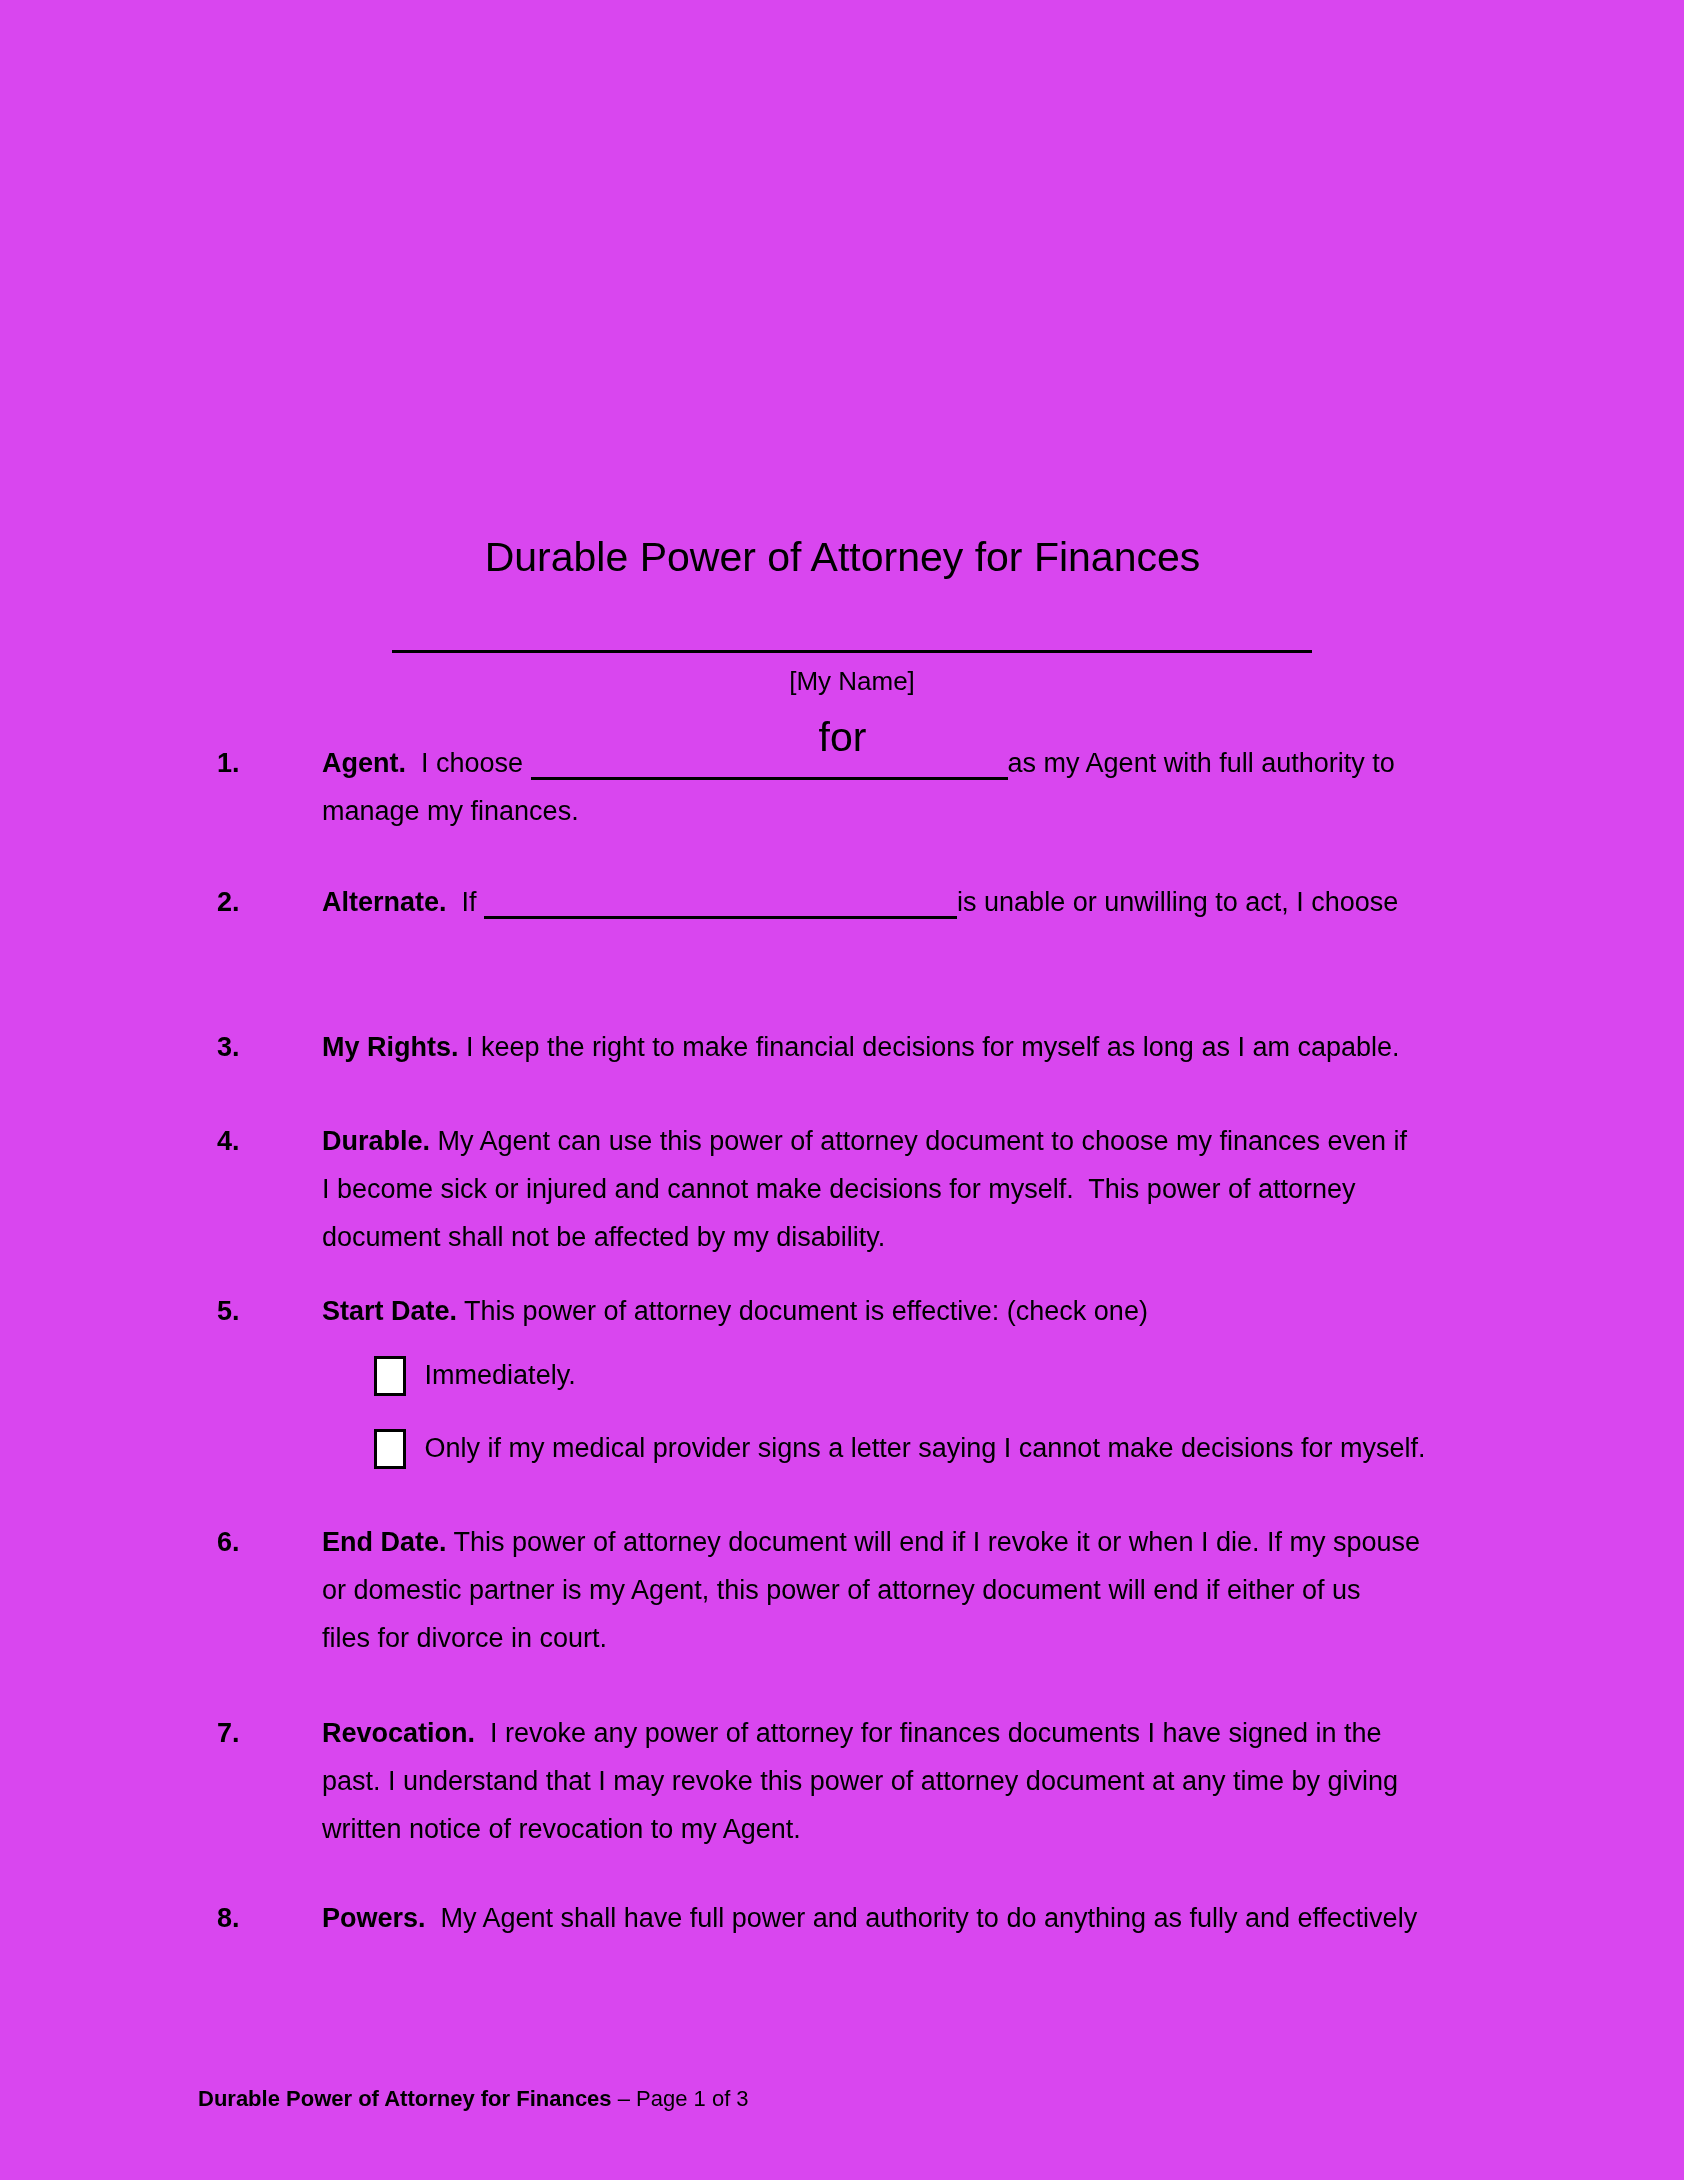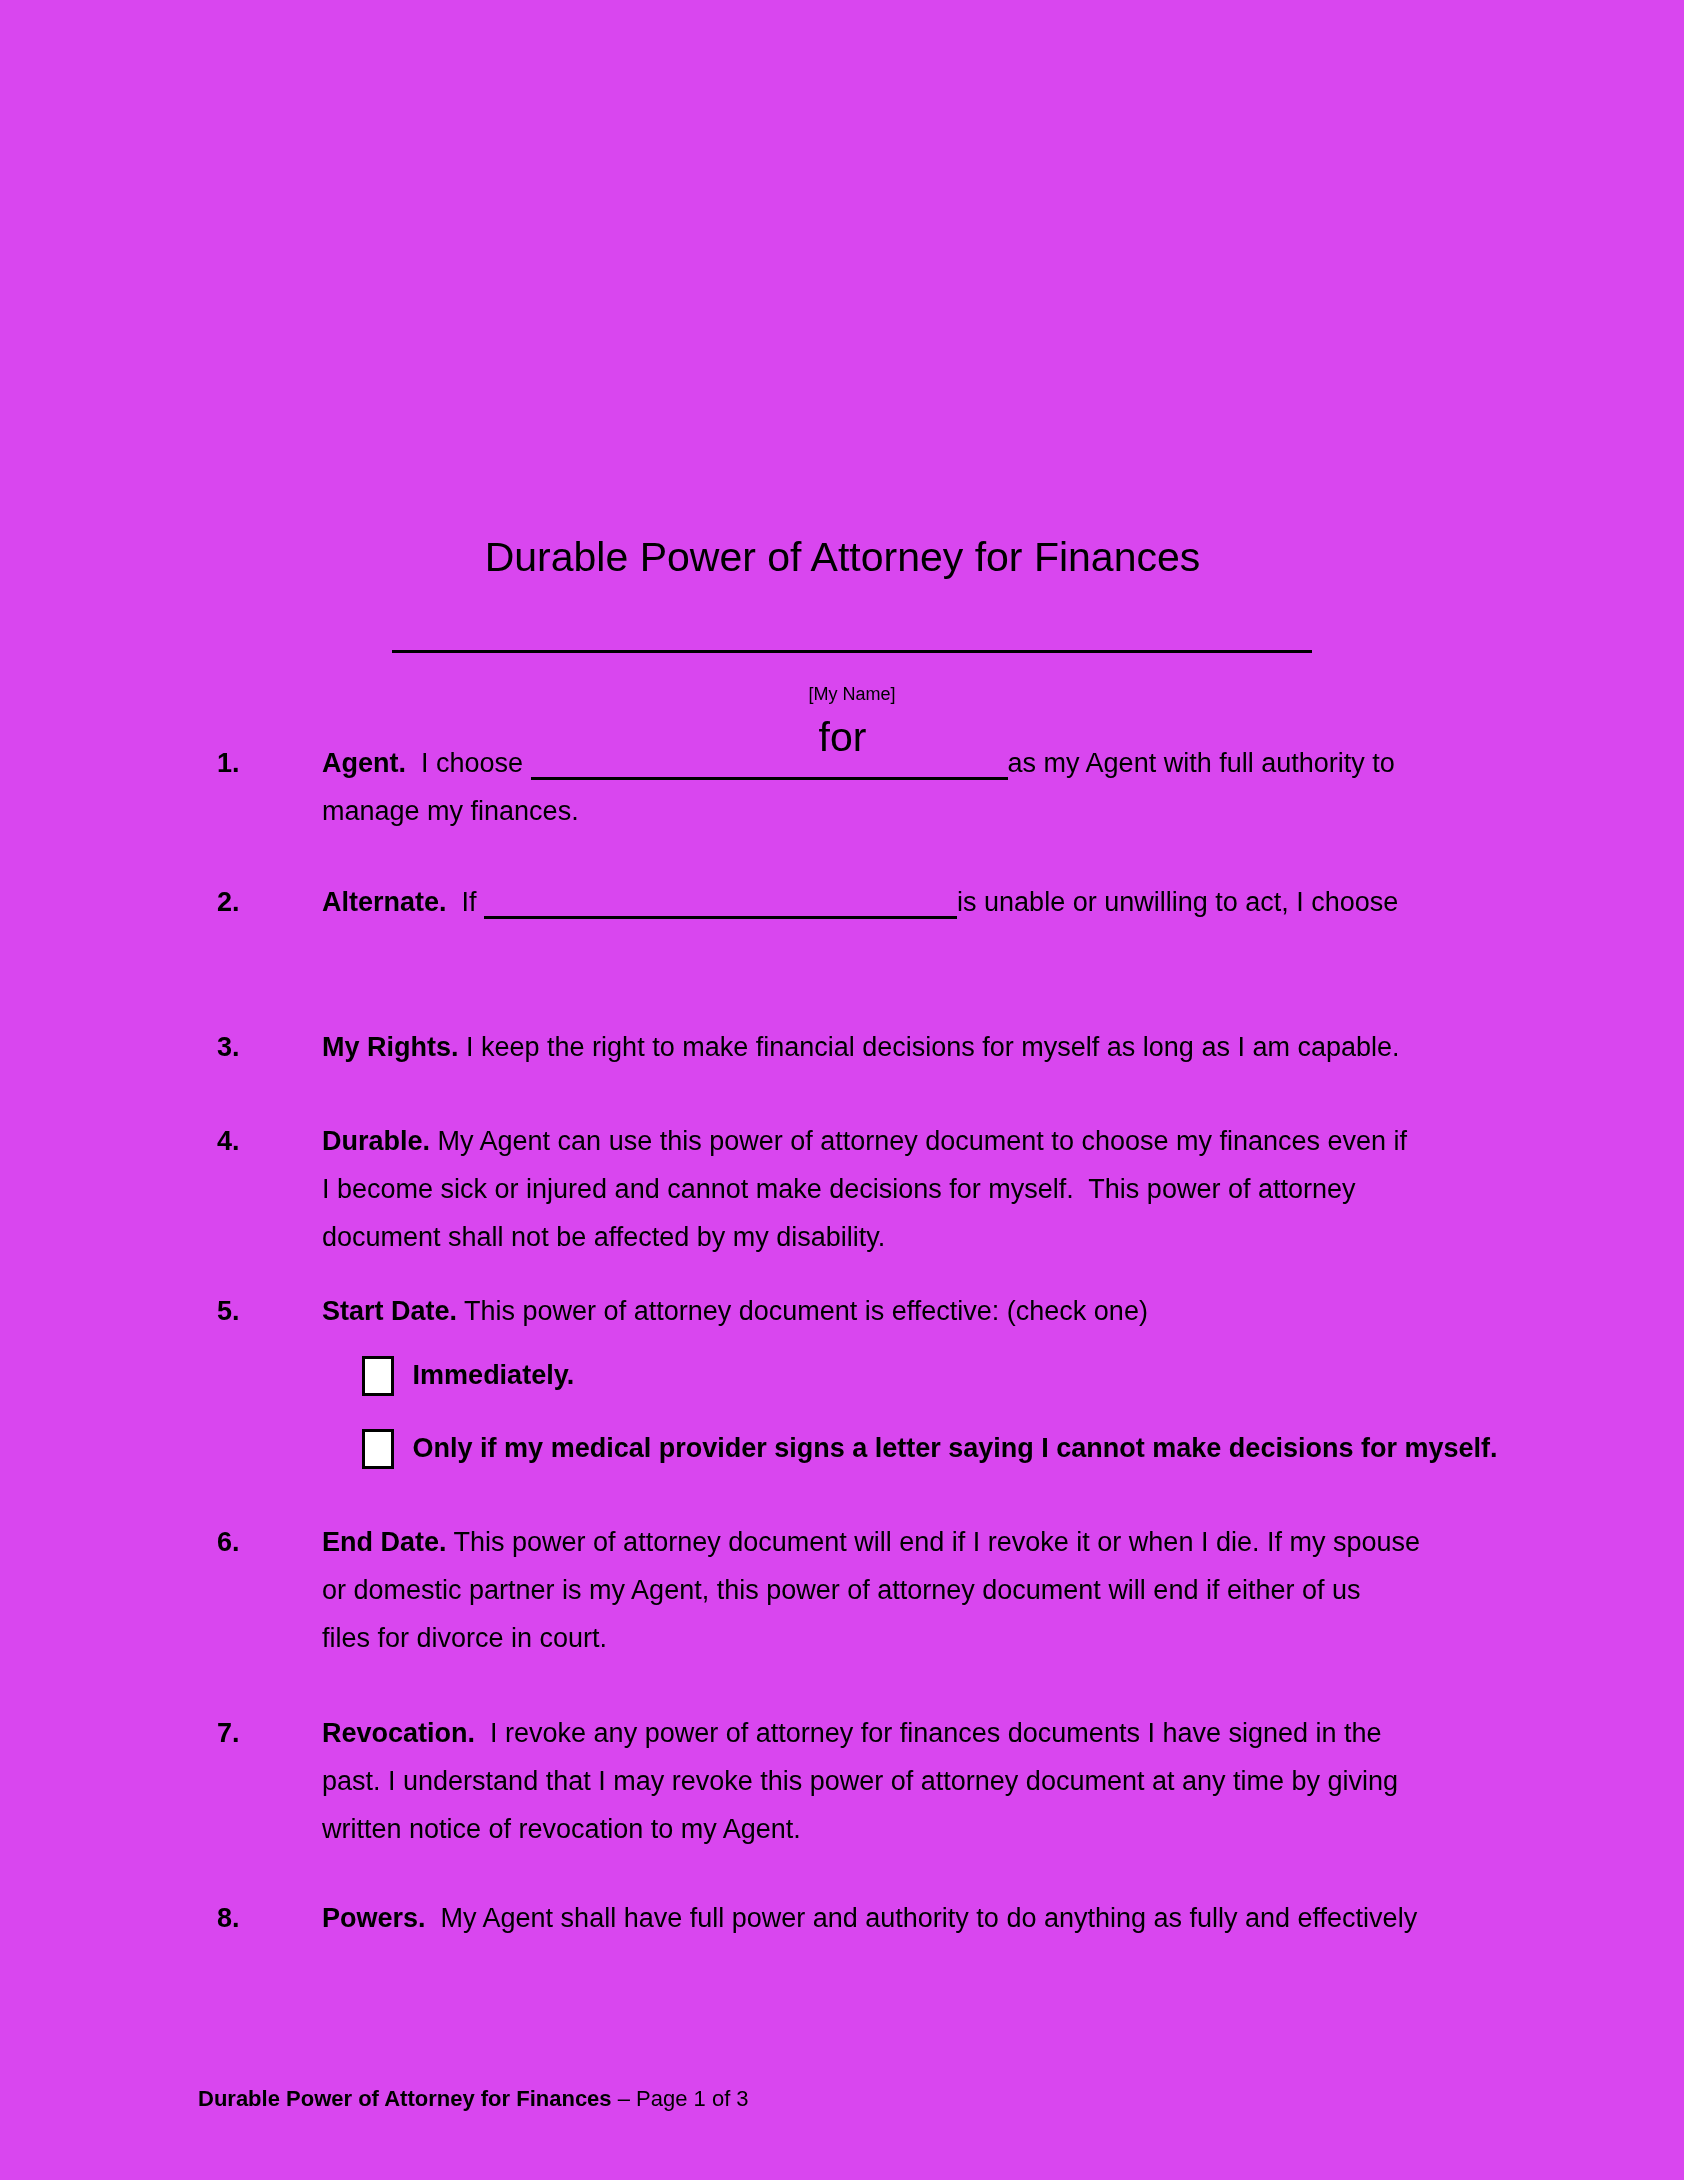--- a/index.html
+++ b/index.html
@@ -30,23 +30,22 @@
     width: 920px;
     height: 0;
     border-top: 3.4px solid #000;
   }
   .name-label {
     position: absolute;
     left: 392px;
     top: 664px;
     width: 920px;
     text-align: center;
-    font-size: 18px;
+    font-size: 26px;
     line-height: 34px;
-    margin-top: 13px;
   }
   .item {
     position: absolute;
     left: 217px;
     display: flex;
     align-items: flex-start;
   }
   .num {
     width: 85px;
     flex: 0 0 85px;
@@ -65,24 +64,23 @@
     display: inline-block;
     height: 37px;
     border-bottom: 3.4px solid #000;
     margin-bottom: -7.7px;
   }
   .blank-1 { width: 477px; }
   .blank-2a { width: 473px; }
   .blank-2b { width: 468px; }
   .checkbox-row {
     position: absolute;
-    left: 362px;
+    left: 374px;
     display: flex;
     align-items: flex-start;
-    font-weight: bold;
   }
   .checkbox-box {
     flex: 0 0 auto;
     width: 25.6px;
     height: 34px;
     border: 3.4px solid #000;
     margin: 3.4px 19px 0 0;
     background: #fff;
   }
   .checkbox-label {

